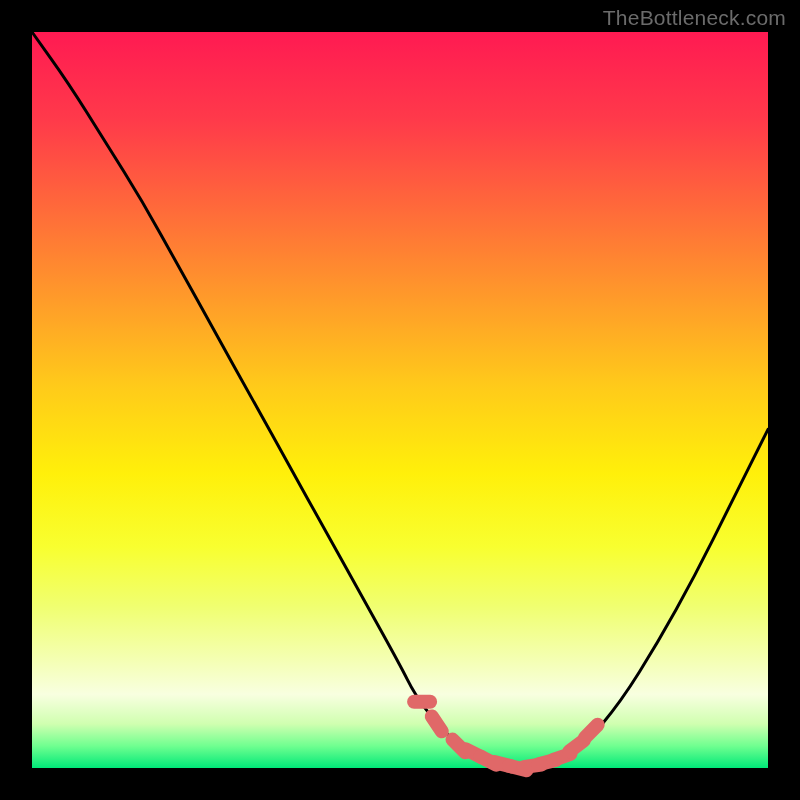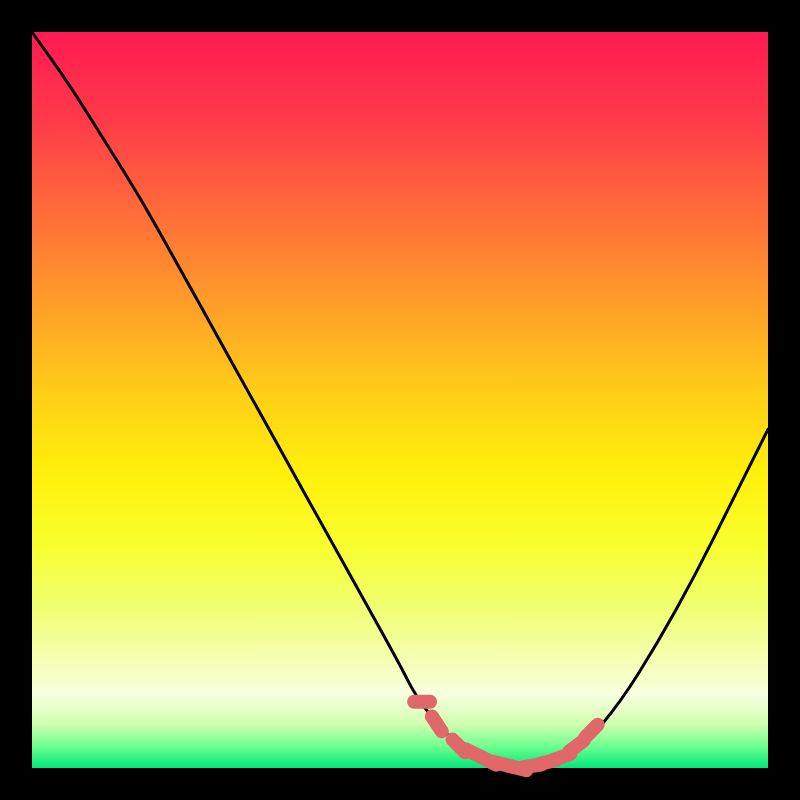--- a/index.html
+++ b/index.html
@@ -56,20 +56,21 @@
     top: 0;
     width: 736px;
     height: 736px;
     overflow: visible;
   }
 </style>
 </head>
 <body>
 
 <div class="frame">
+  <div class="watermark">TheBottleneck.com</div>
 
   <div class="plot-area">
     <svg class="curve" viewBox="0 0 736 736" preserveAspectRatio="none">
       <path id="main-curve" fill="none" stroke="#000000" stroke-width="3" stroke-linecap="round" stroke-linejoin="round" d="M 0.0 0.0 Q 0.0 0.0 18.4 25.8 Q 36.8 51.5 55.2 81.0 Q 73.6 110.4 92.0 139.8 Q 110.4 169.3 128.8 202.4 Q 147.2 235.5 165.6 268.6 Q 184.0 301.8 202.4 334.9 Q 220.8 368.0 239.2 401.1 Q 257.6 434.2 276.0 467.4 Q 294.4 500.5 312.8 533.6 Q 331.2 566.7 349.6 599.8 Q 368.0 633.0 375.4 647.7 Q 382.7 662.4 393.8 677.1 Q 404.8 691.8 415.8 702.9 Q 426.9 713.9 441.6 721.3 Q 456.3 728.6 471.0 732.3 Q 485.8 736.0 500.5 736.0 Q 515.2 736.0 522.6 732.3 Q 529.9 728.6 541.0 721.3 Q 552.0 713.9 570.4 691.8 Q 588.8 669.8 607.2 640.3 Q 625.6 610.9 644.0 577.8 Q 662.4 544.6 680.8 507.8 Q 699.2 471.0 717.6 434.2 T 736.0 397.4"></path>
       <g id="marker-group">
           <line x1="382.1" y1="669.8" x2="398.1" y2="669.8" stroke="#e06868" stroke-width="14" stroke-linecap="round"></line>
           <line x1="399.8" y1="684.4" x2="409.8" y2="699.3" stroke="#e06868" stroke-width="14" stroke-linecap="round"></line>
           <line x1="420.5" y1="707.6" x2="433.2" y2="720.3" stroke="#e06868" stroke-width="14" stroke-linecap="round"></line>
           <line x1="433.6" y1="717.3" x2="449.6" y2="725.3" stroke="#e06868" stroke-width="14" stroke-linecap="round"></line>
           <line x1="448.3" y1="724.6" x2="464.4" y2="732.7" stroke="#e06868" stroke-width="14" stroke-linecap="round"></line>

